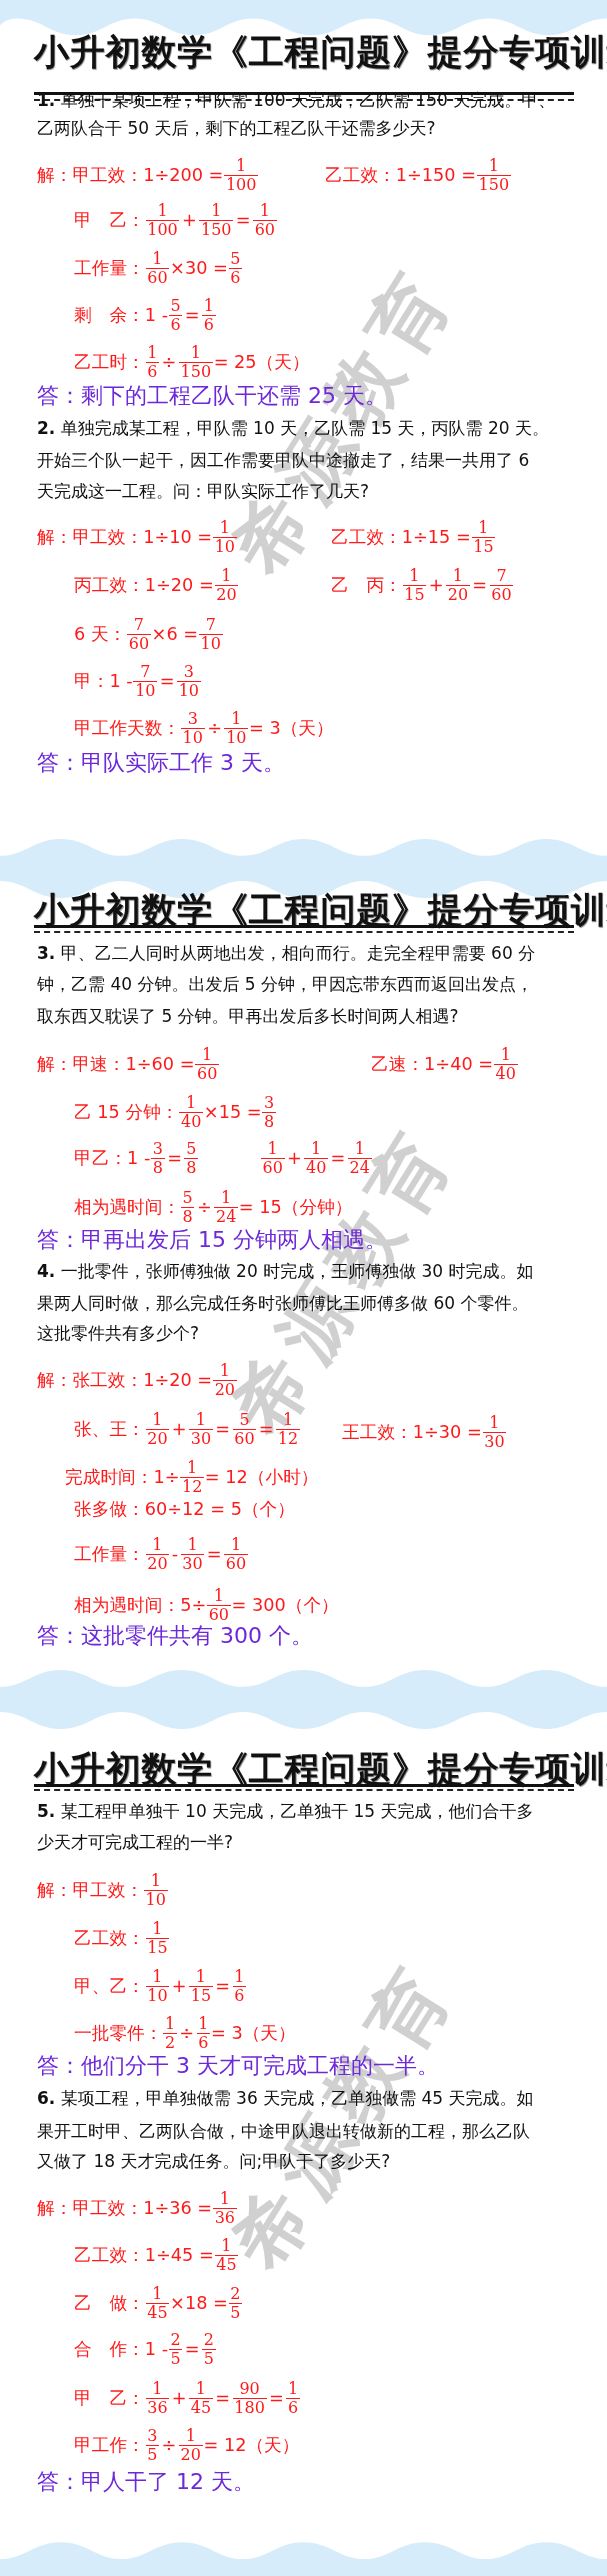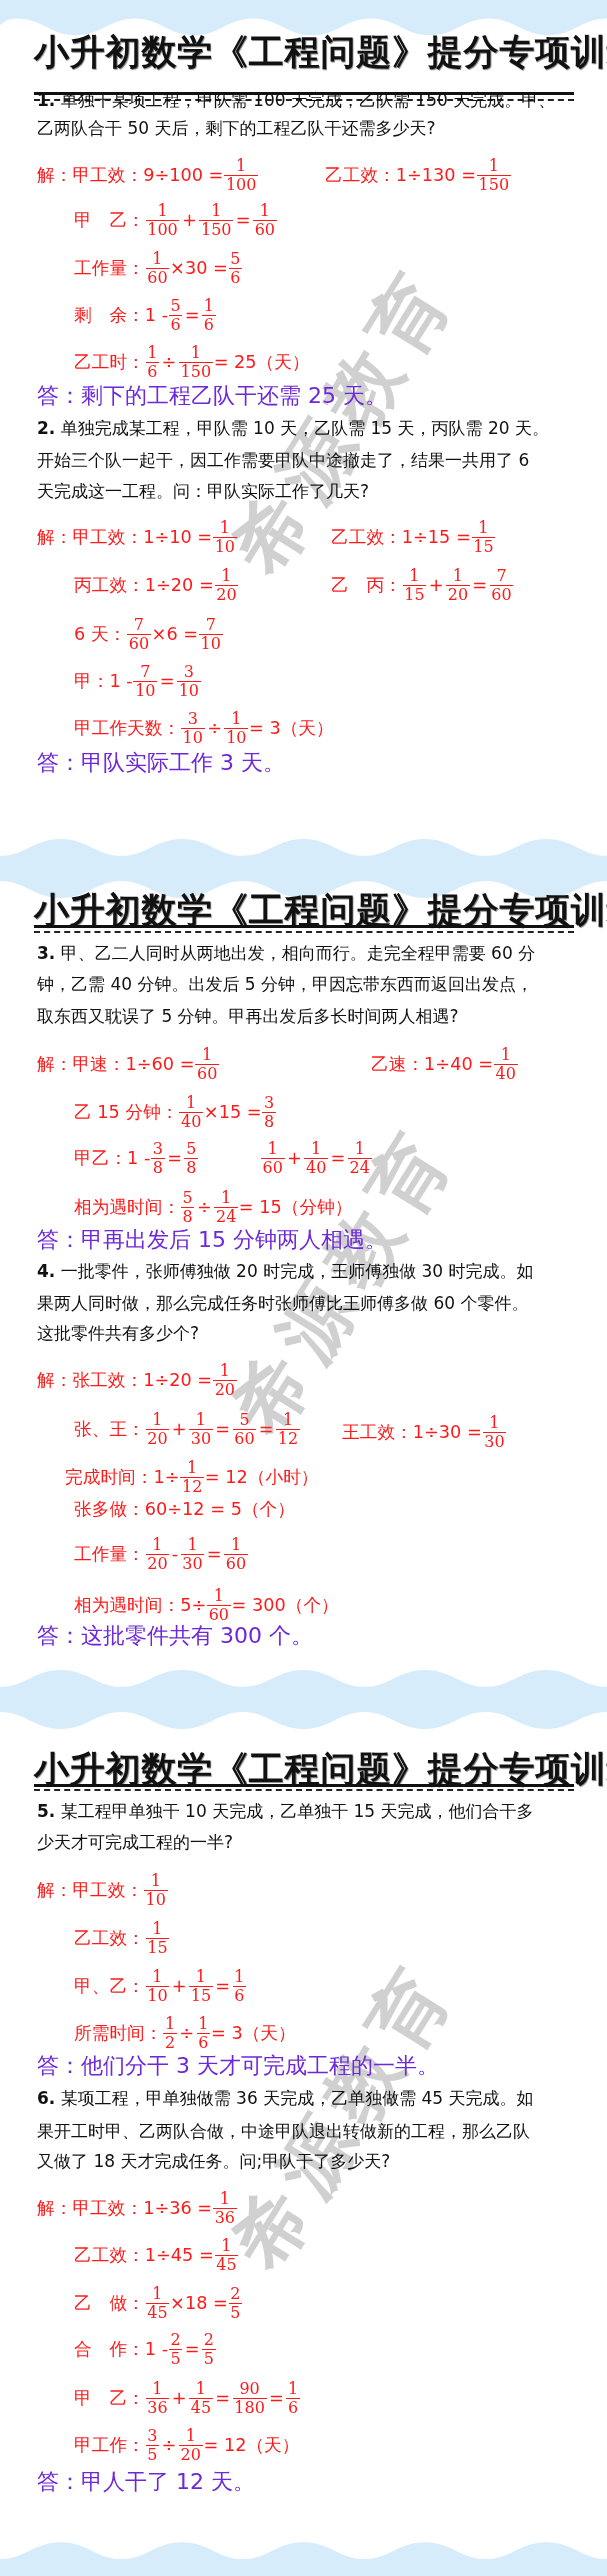--- a/index.html
+++ b/index.html
@@ -47,29 +47,29 @@
 
 <div class="abs title" style="top:32px">小升初数学《工程问题》提分专项训练</div>
 <div class="abs title-rule" style="top:92px"></div>
 <div class="abs title-dash" style="top:99px"></div>
 
 <div class="abs q" style="top:89px"><b>1.</b> <span>单独干某项工程，甲队需 100 天完成，乙队需 150 天完成。甲、</span></div>
 <div class="abs q" style="top:117px">乙两队合干 50 天后，剩下的工程乙队干还需多少天?</div>
 
 <div class="abs sol" style="left:37px;top:157px">
     <span>解：甲工效：</span>
-    <span>9÷100 =</span>
+    <span>1÷200 =</span>
     <span class="frac">
       <span class="n">1</span>
       <span class="d">100</span>
     </span>
   </div>
 <div class="abs sol" style="left:325px;top:157px">
     <span>乙工效：</span>
-    <span>1÷130 =</span>
+    <span>1÷150 =</span>
     <span class="frac">
       <span class="n">1</span>
       <span class="d">150</span>
     </span>
   </div>
 <div class="abs sol" style="left:74px;top:202px">
     <span>甲　乙：</span>
     <span class="frac">
       <span class="n">1</span>
       <span class="d">100</span>
@@ -405,21 +405,21 @@
       <span class="n">1</span>
       <span class="d">15</span>
     </span>
     <span class="op">=</span>
     <span class="frac">
       <span class="n">1</span>
       <span class="d">6</span>
     </span>
   </div>
 <div class="abs sol" style="left:74px;top:2015px">
-    <span>所需时间：</span>
+    <span>一批零件：</span>
     <span class="frac">
       <span class="n">1</span>
       <span class="d">2</span>
     </span>
     <span class="op">÷</span>
     <span class="frac">
       <span class="n">1</span>
       <span class="d">6</span>
     </span>
     <span>= 3（天）</span>

